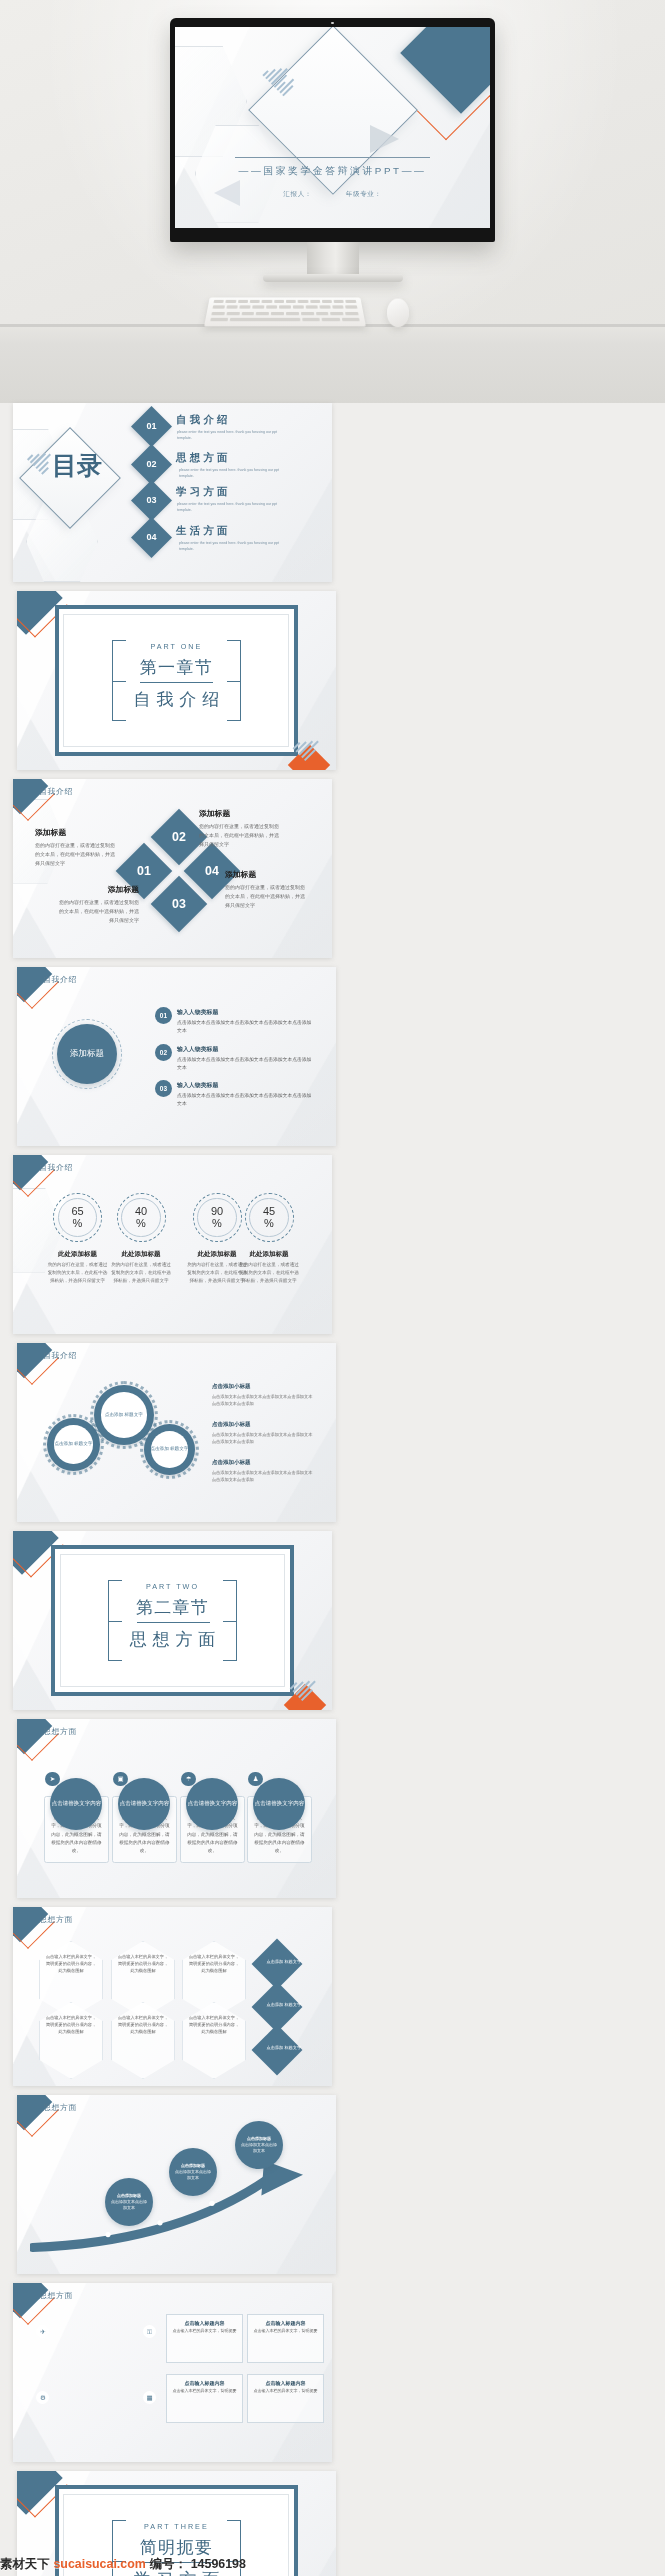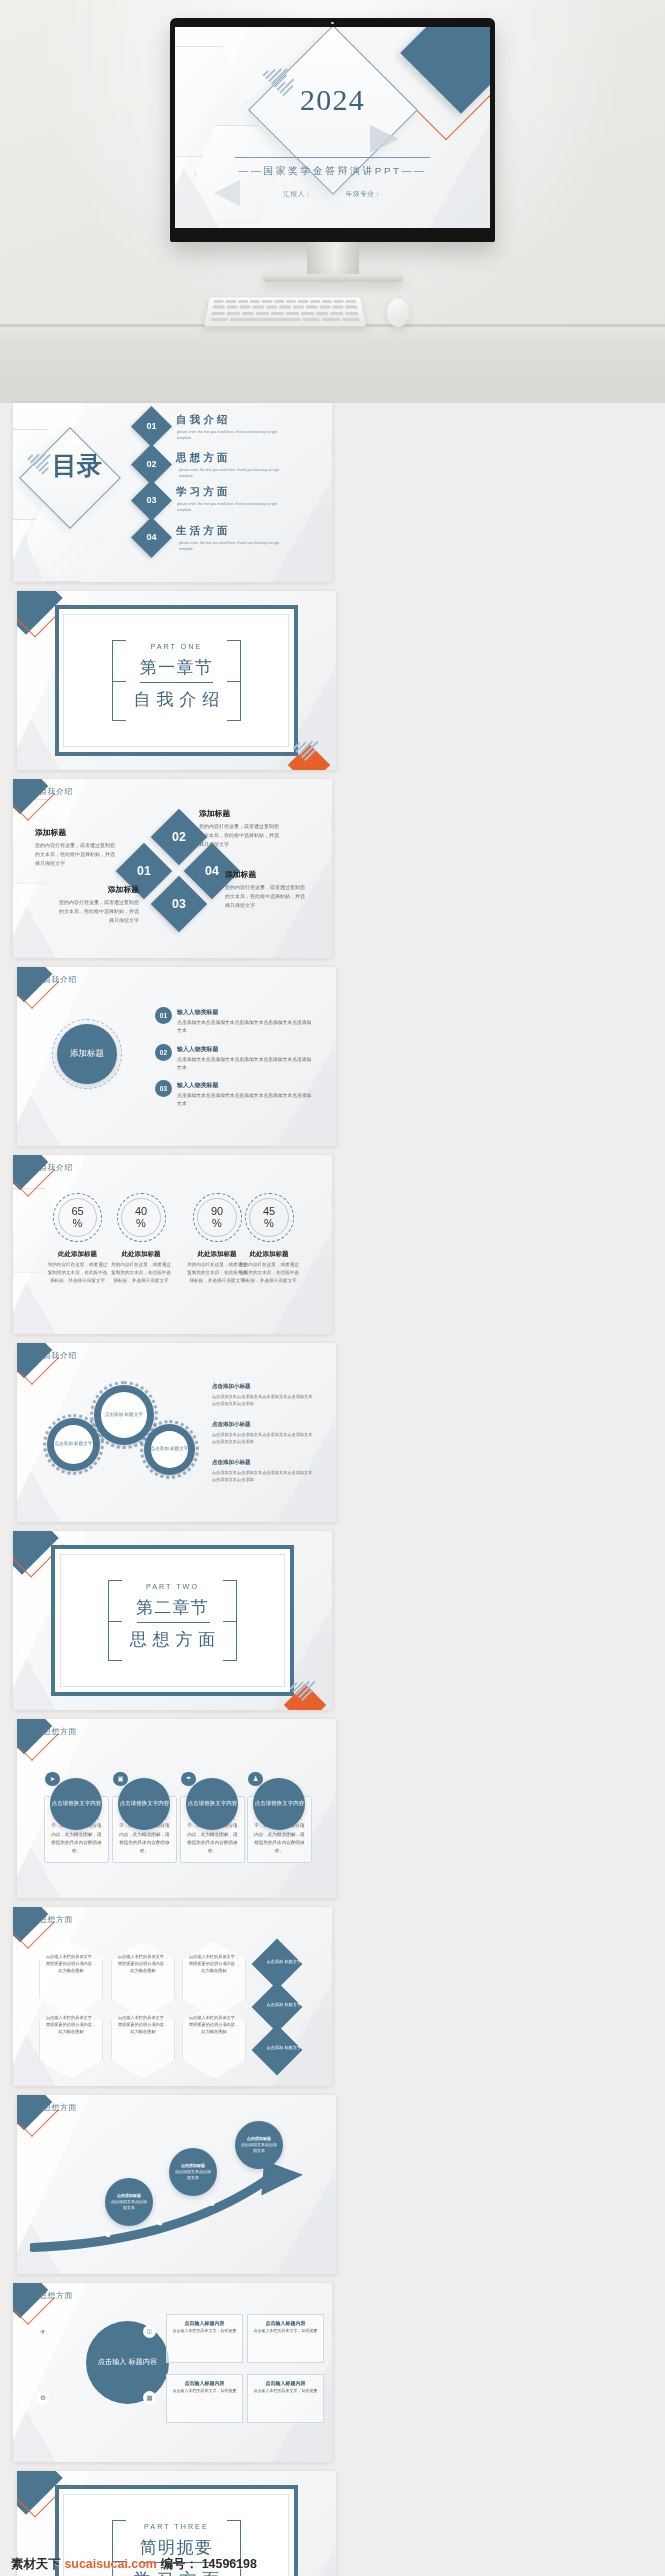--- a/index.html
+++ b/index.html
@@ -330,21 +330,21 @@
   }
   .quad{
     position:absolute; width:77px; height:49px; border:0.7px solid #cfdae2;
     background:rgba(255,255,255,.65); padding:13px 5.2px 5.2px;
     font-size:4px; line-height:1.7; color:#5d5d5d; text-align:center;
   }
   .quad b{ position:absolute; left:0; right:0; top:3.9px; font-size:5px; color:#2f4f63;}
 
   
   .footer{
-    position:absolute; left:11px; bottom:2.6px;
+    position:absolute; left:0; bottom:2.6px;
     font-size:12.4px; font-weight:700; letter-spacing:0;
     color:#2a2a2a; display:flex; align-items:baseline; gap:3.9px;
     text-shadow:0 0.7px 0 rgba(255,255,255,.6);
   }
   .footer .dom{ color:#e8612c; }
   .footer .tag{ color:#2a2a2a; }
 </style>
 </head>
 <body>
 
@@ -367,21 +367,20 @@
           <i style="height:18px"></i>
           <i style="height:22px"></i>
           <i style="height:17px"></i>
           <i style="height:11.7px"></i>
           <i style="height:19.5px"></i>
           <i style="height:14.3px"></i>
       </div>
       <div class="tri" style="left:195px;top:98px;border-left:29px solid rgba(205,212,219,.8);border-top:14.3px solid transparent;border-bottom:14.3px solid transparent;"></div>
       <div class="tri" style="left:39px;top:153px;border-right:26px solid rgba(214,220,226,.7);border-top:13px solid transparent;border-bottom:13px solid transparent;"></div>
 
-      <div class="sc-year">2024</div>
       <div class="sc-rule"></div>
       <div class="sc-sub">——国家奖学金答辩演讲PPT——</div>
       <div class="sc-meta">
         <span>汇报人：</span>
         <span>年级专业：</span>
       </div>
     </div>
   </div>
 
   <div class="mon-neck"></div>
@@ -770,24 +769,20 @@
       <span><b>点击添加标题</b><br><span>点击添加文本点击添加文本</span></span>
     </div>
   </div>
 
   <div class="slide">
     <div class="hexbg"></div>
     <div class="corner-tag"></div>
     <div class="corner-tag-line"></div>
     <div class="slide-head">思想方面</div>
 
-    <div class="bigcirc">
-          <span>点击输入
-标题内容</span>
-        </div>
 
     <div class="quad" style="left:153px;top:31px;">
       <b>点击输入标题内容</b>
       <span>点击输入本栏的具体文字，简明扼要</span>
     </div>
     <div class="quad" style="left:234px;top:31px;">
       <b>点击输入标题内容</b>
       <span>点击输入本栏的具体文字，简明扼要</span>
     </div>
     <div class="quad" style="left:153px;top:91px;">

